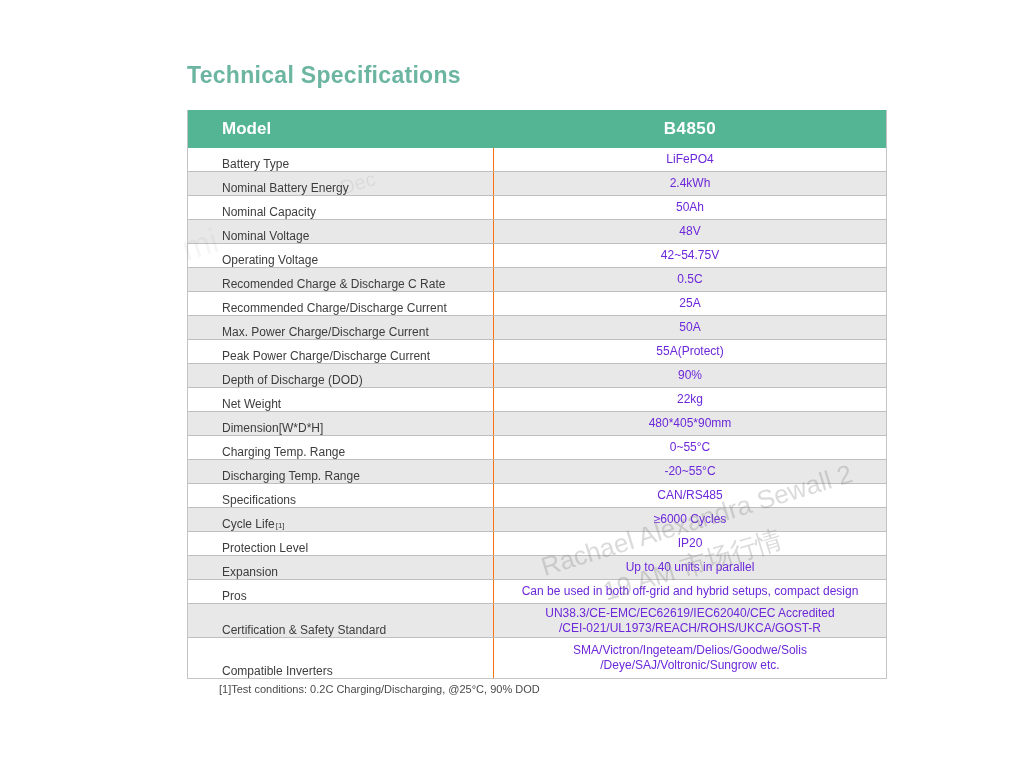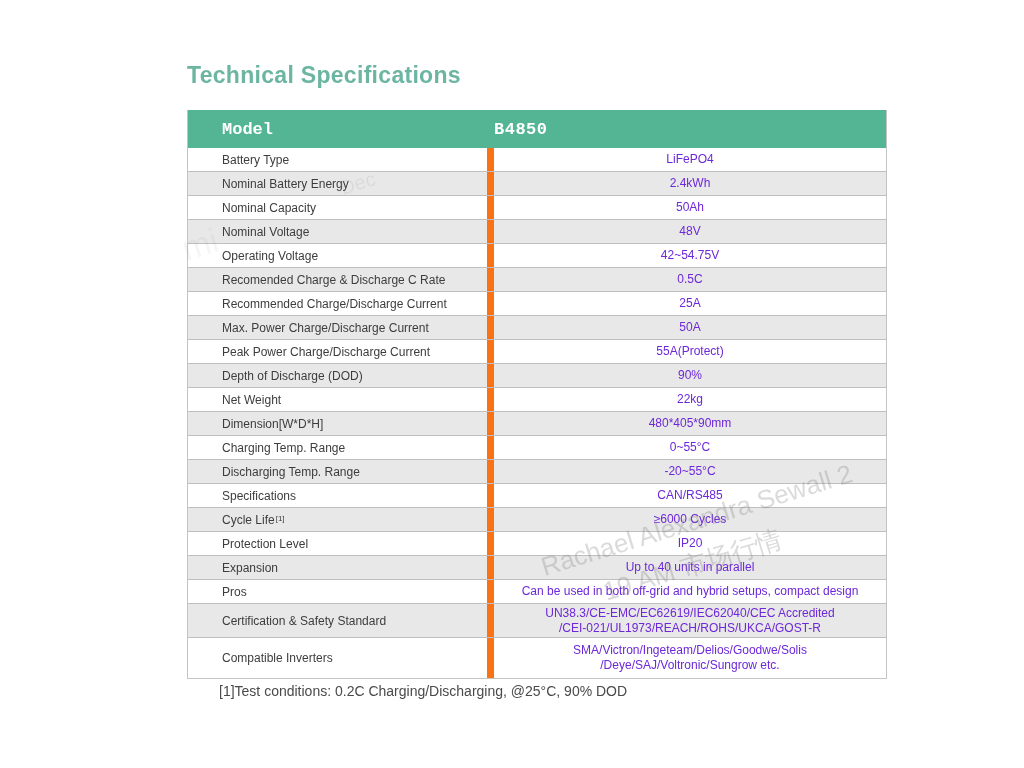--- a/index.html
+++ b/index.html
@@ -13,44 +13,44 @@
     color:#6bb5a1;
   }
 
   .spec-table {
     position:absolute; left:187px; top:110px; width:700px;
     border:1px solid #c4c4c4; border-top:none;
     background:#ffffff;
   }
   .thead {
     display:flex; align-items:center; height:38px;
-    background:#54b594; color:#ffffff; font-weight:bold; font-size:17px;font-family:Liberation Mono, monospace;
+    background:#54b594; color:#ffffff; font-weight:bold; font-size:17px;
   }
   .th-left  { width:306px; padding-left:34px; }
-  .th-right { flex:1; text-align:left; letter-spacing:0.5px; }
+  .th-right { flex:1; text-align:center; letter-spacing:0.5px; }
 
   .row { display:flex; height:24px; border-bottom:1px solid #bfbfbf; background:#ffffff; }
   .tbody .row:nth-child(even) { background:#e8e8e8; }
   .row-tall-1 { height:34px; }
   .row-tall-2 { height:40px; border-bottom:none; }
 
   .cell-label {
-    width:306px; padding-left:34px; display:flex; align-items:center;
-    border-right:7px solid #f97316;
+    width:306px; padding-left:34px; display:flex; align-items:flex-end;
+    border-right:1px solid #f97316;
     font-size:12px; color:#3d3d3d;
   }
   .cell-label sup { font-size:8px; margin-left:1px; position:relative; top:-1px; }
   .cell-value {
     flex:1; display:flex; flex-direction:column; justify-content:center; align-items:center;
     text-align:center; font-size:12px; color:#6d28d9; line-height:15px;
   }
 
   .footnote {
     position:absolute; left:219px; top:683px;
-    font-size:14px; color:#4a4a4a;
+    font-size:11px; color:#4a4a4a;
   }
 
   .wm { position:absolute; pointer-events:none; color:#7d7d7d; white-space:nowrap; z-index:5; }
   .wm-1 { left:535px; top:505px; transform:rotate(-17deg); font-size:26px; opacity:0.28; }
   .wm-2 { left:600px; top:548px; transform:rotate(-17deg); font-size:26px; opacity:0.28; }
   .wm-3 { left:340px; top:172px; transform:rotate(-17deg); font-size:20px; opacity:0.12; }
   .wm-4 { left:182px; top:225px; transform:rotate(-17deg); font-size:34px; opacity:0.07; }
 </style>
 </head>
 <body>

